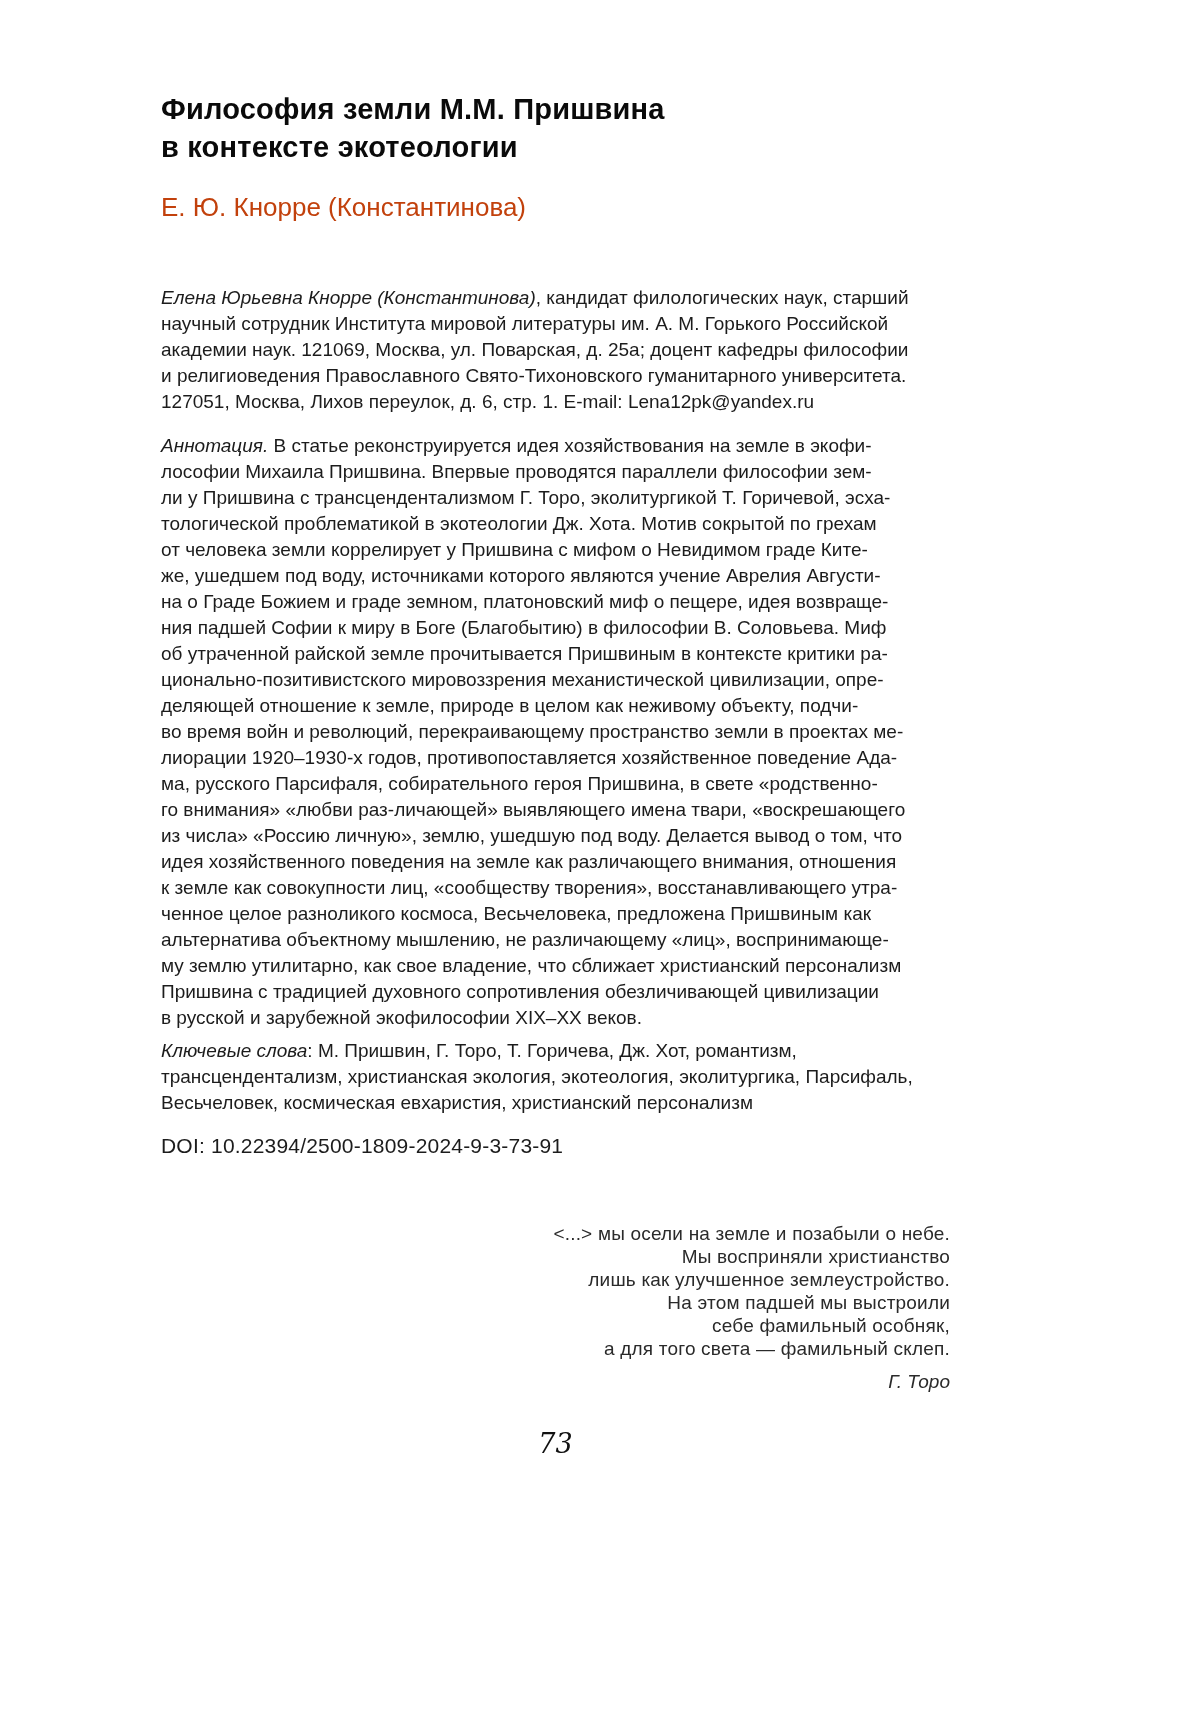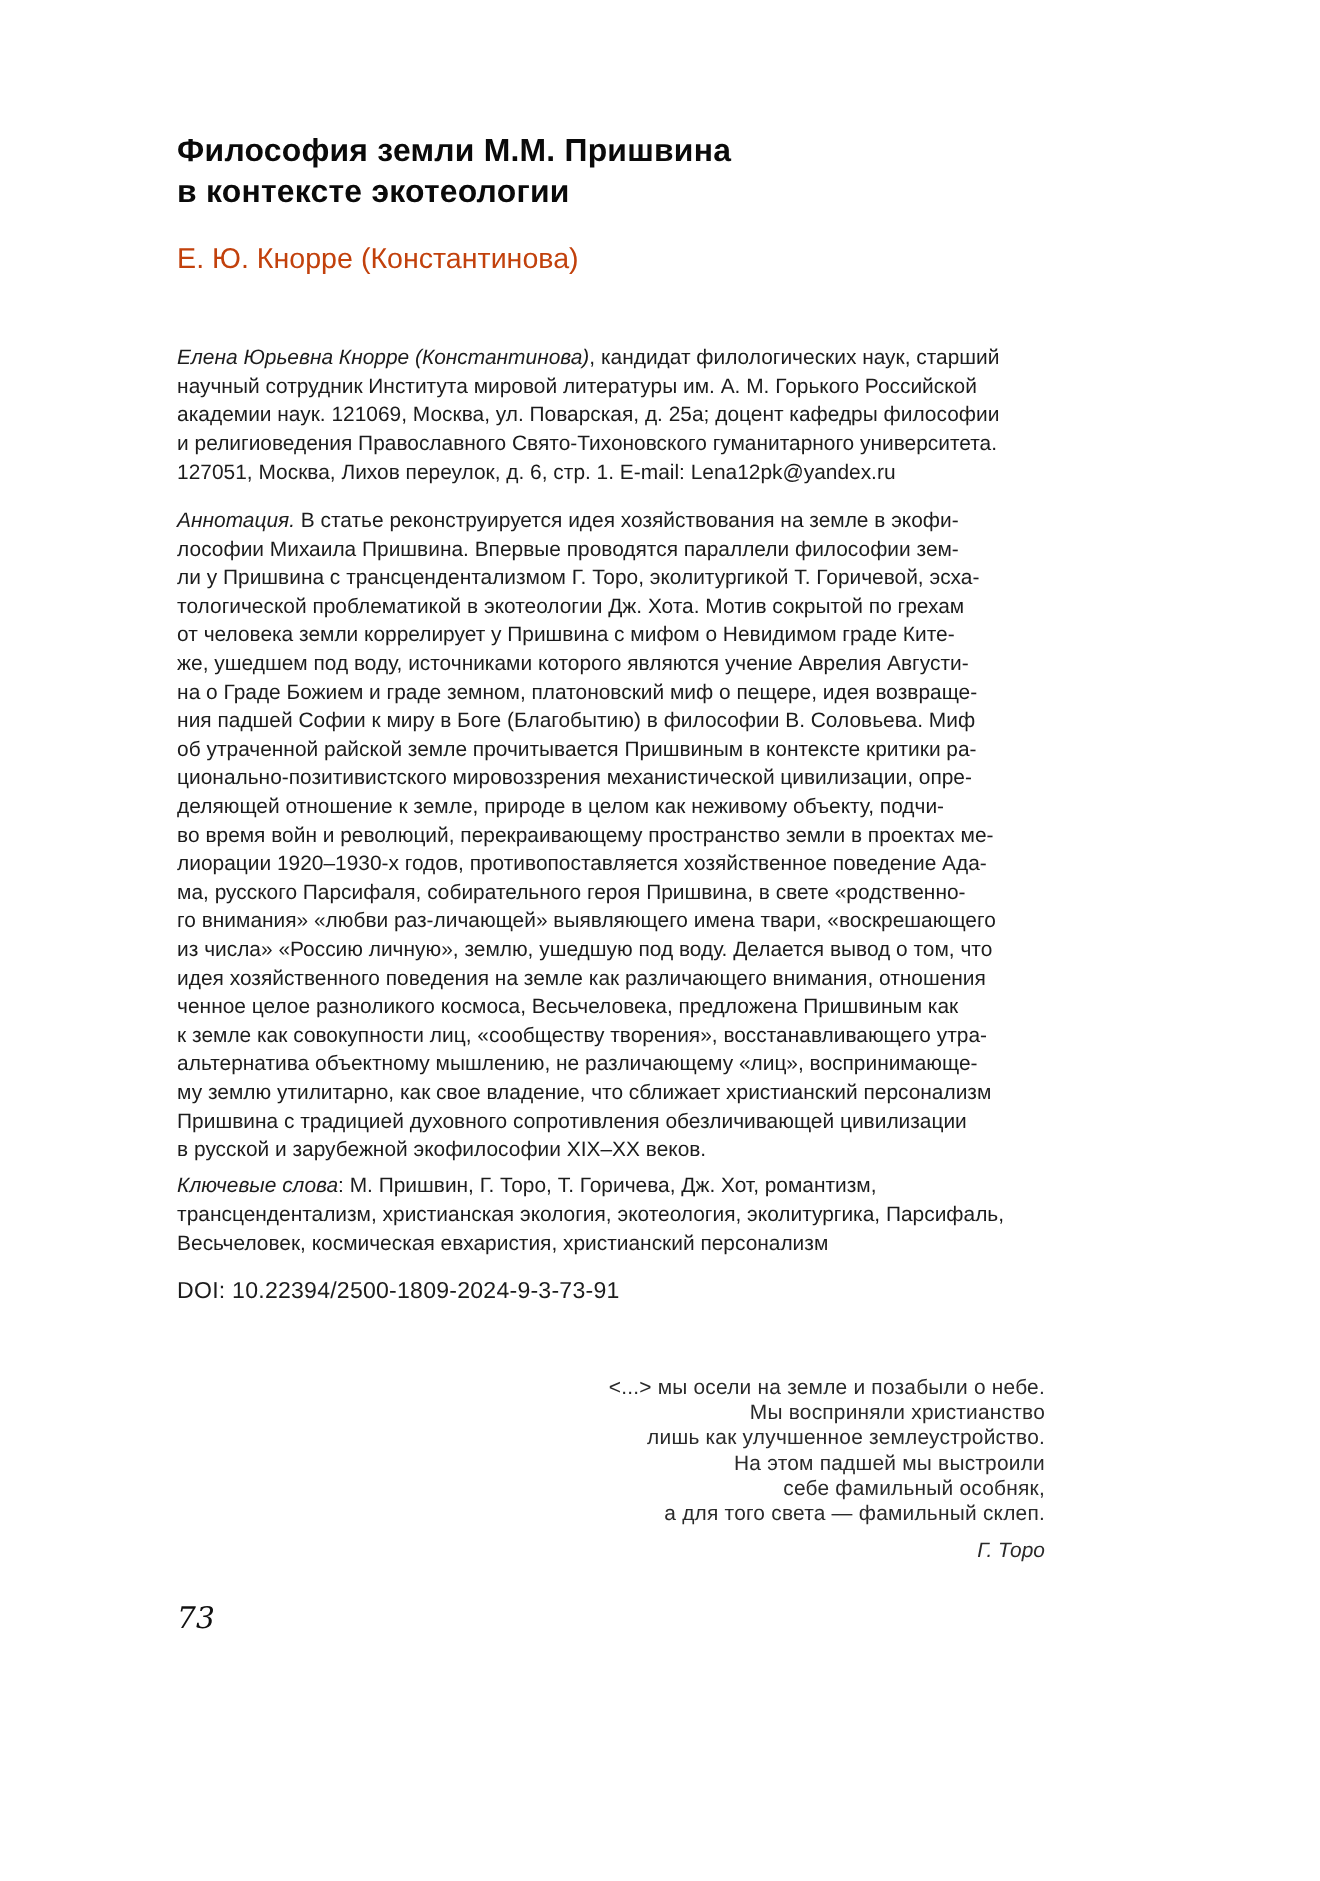--- a/index.html
+++ b/index.html
@@ -8,21 +8,21 @@
     width:1200px; height:1710px;
     background:#ffffff;
     margin:0 auto;
     font-family:"Liberation Sans","DejaVu Sans",sans-serif;
     color:#1c1c1c;
     overflow:hidden;
   }
   .content {
     position:absolute; left:161px; top:0;
     width:789px;
-    padding-top:118px;
+    padding-top:90px;
   }
   .title {
     margin:0;
     font-size:29px; line-height:38px;
     font-weight:700; color:#0a0a0a;
     letter-spacing:0.2px;
   }
   .author {
     margin-top:24px;
     font-size:26px; line-height:34px;
@@ -49,21 +49,21 @@
   .epigraph [data-list] > div { white-space:nowrap; }
   .attribution {
     margin-top:10px;
     text-align:right;
     font-style:italic;
     font-size:19px; line-height:23px;
     color:#2a2a2a;
   }
   .page-number {
     margin-top:36px;
-    text-align:left;
+    text-align:center;
     font-family:"DejaVu Serif","Liberation Serif",serif;
     font-style:italic;
     font-size:27px; line-height:30px;
     color:#111;
   }
 </style>
 </head>
 <body>
 
 <div class="page">
@@ -102,22 +102,22 @@
           <div>ния падшей Софии к миру в Боге (Благобытию) в философии В. Соловьева. Миф</div>
           <div>об утраченной райской земле прочитывается Пришвиным в контексте критики ра-</div>
           <div>ционально-позитивистского мировоззрения механистической цивилизации, опре-</div>
           <div>деляющей отношение к земле, природе в целом как неживому объекту, подчи-</div>
           <div>во время войн и революций, перекраивающему пространство земли в проектах ме-</div>
           <div>лиорации 1920–1930-х годов, противопоставляется хозяйственное поведение Ада-</div>
           <div>ма, русского Парсифаля, собирательного героя Пришвина, в свете «родственно-</div>
           <div>го внимания» «любви раз-личающей» выявляющего имена твари, «воскрешающего</div>
           <div>из числа» «Россию личную», землю, ушедшую под воду. Делается вывод о том, что</div>
           <div>идея хозяйственного поведения на земле как различающего внимания, отношения</div>
+          <div>к земле как совокупности лиц, «сообществу творения», восстанавливающего утра-</div>
           <div>ченное целое разноликого космоса, Весьчеловека, предложена Пришвиным как</div>
-          <div>к земле как совокупности лиц, «сообществу творения», восстанавливающего утра-</div>
           <div>альтернатива объектному мышлению, не различающему «лиц», воспринимающе-</div>
           <div>му землю утилитарно, как свое владение, что сближает христианский персонализм</div>
           <div>Пришвина с традицией духовного сопротивления обезличивающей цивилизации</div>
           <div>в русской и зарубежной экофилософии XIX–XX веков.</div>
         </div>
     </div>
 
     <div class="body-para keywords">
       <div class="line">
         <span class="it">Ключевые слова</span><span>: М. Пришвин, Г. Торо, Т. Горичева, Дж. Хот, романтизм,</span>

